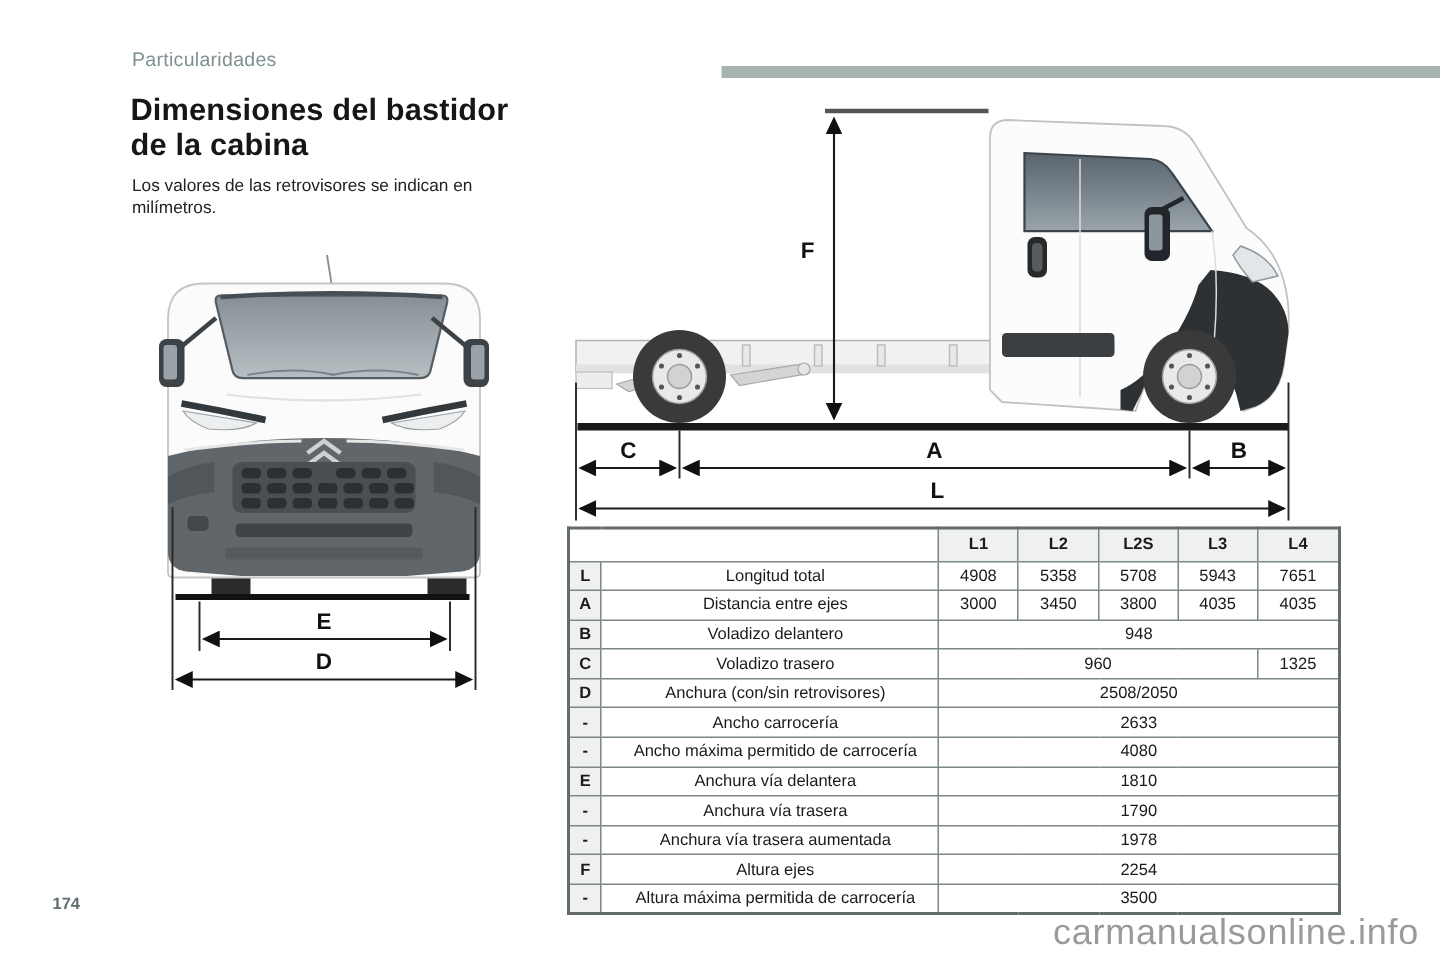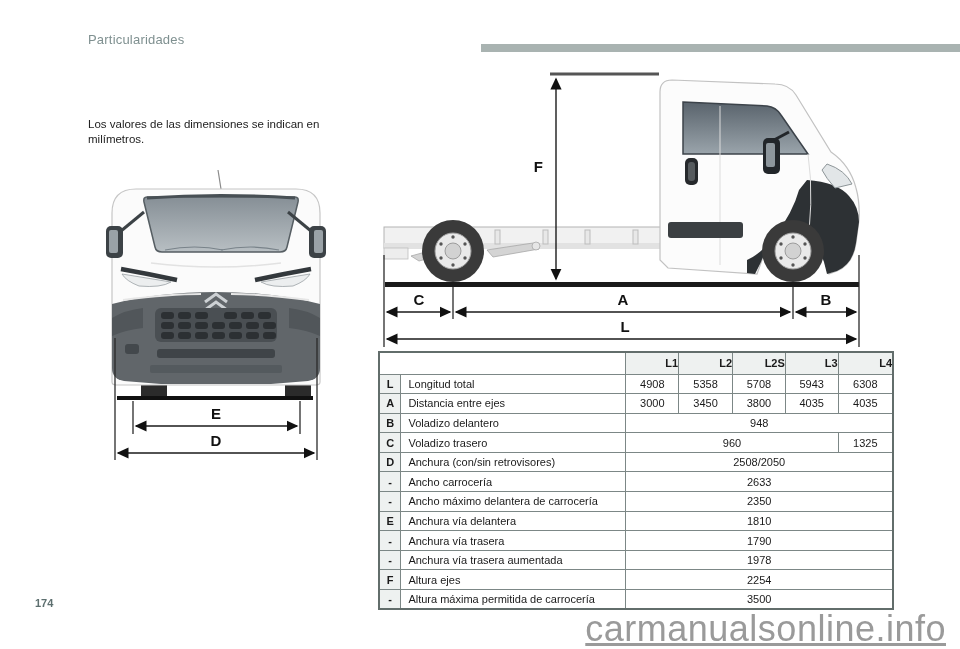--- a/index.html
+++ b/index.html
@@ -29,48 +29,49 @@
   .front-illustration { position:absolute; left:95px; top:168px; width:260px; height:300px; }
 
   .dim-table {
     position:absolute; left:378px; top:351px; width:516px;
     border-collapse:collapse; font-size:11px; color:#1a1a1a;
     border:2px solid #626d6b;
   }
   .dim-table td, .dim-table th { border:1px solid #7c8786; }
   .dim-table thead th {
     height:22px; background:#eef1f0; font-weight:bold; font-size:11px;
-    text-align:right;
+    text-align:center;
   }
   .dim-table thead th.blank { border:none; background:transparent; }
   .dim-table tbody td { height:19.6px; }
   td.letter {
     width:22px; background:#eef1f0; font-weight:bold; text-align:center;
   }
-  td.lbl { width:225px; text-align:left; padding-left:7px; }
+  td.lbl { width:225px; text-align:center; padding-left:7px; }
   td.val { text-align:center; }
   .page-number {
     position:absolute; left:35px; top:597px;
     font-size:11px; font-weight:bold; color:#5d6f6f;
   }
   .watermark {
     position:absolute; right:14px; top:608px;
-    font-size:36px; color:#9a9a9a; letter-spacing:.5px;text-decoration:underline;
+    font-size:24px; color:#9a9a9a; letter-spacing:.5px;
   }
   svg .dim-line { stroke:#1a1a1a; stroke-width:1.4; }
   svg .tick { stroke:#2a2a2a; stroke-width:1.3; }
   svg .dim-label { font-family:"Liberation Sans",sans-serif; font-weight:bold; font-size:15px; fill:#111; }
 </style>
 </head>
 <body>
 
 <div class="page">
 
   <div class="breadcrumb">Particularidades</div>
-  <p class="intro-text">Los valores de las dimensiones se indican en milímetros.</p>
+  <h1 class="page-title">Dimensiones del bastidor de la cabina</h1>
+  <p class="intro-text">Los valores de las retrovisores se indican en milímetros.</p>
   <div class="accent-bar"></div>
 
   <svg class="side-illustration" viewBox="0 0 520 290" xmlns="http://www.w3.org/2000/svg">
     <defs>
       <marker id="arrS" markerWidth="9" markerHeight="8" refX="7.5" refY="4" orient="auto-start-reverse">
         <path d="M0,0 L8.5,4 L0,8 Z" fill="#111"></path>
       </marker>
       <linearGradient id="winGrad" x1="0" y1="0" x2="0" y2="1">
         <stop offset="0" stop-color="#59636c"></stop>
         <stop offset="1" stop-color="#9aa4ab"></stop>
@@ -294,21 +295,21 @@
       </tr>
     </thead>
     <tbody>
       <tr>
         <td class="letter">L</td>
         <td class="lbl">Longitud total</td>
         <td class="val">4908</td>
         <td class="val">5358</td>
         <td class="val">5708</td>
         <td class="val">5943</td>
-        <td class="val">6308</td>
+        <td class="val">7651</td>
       </tr>
       <tr>
         <td class="letter">A</td>
         <td class="lbl">Distancia entre ejes</td>
         <td class="val">3000</td>
         <td class="val">3450</td>
         <td class="val">3800</td>
         <td class="val">4035</td>
         <td class="val">4035</td>
       </tr>
@@ -328,22 +329,22 @@
         <td class="lbl">Anchura (con/sin retrovisores)</td>
         <td class="val" colspan="5">2508/2050</td>
       </tr>
       <tr>
         <td class="letter">-</td>
         <td class="lbl">Ancho carrocería</td>
         <td class="val" colspan="5">2633</td>
       </tr>
       <tr>
         <td class="letter">-</td>
-        <td class="lbl">Ancho máximo delantera de carrocería</td>
-        <td class="val" colspan="5">2350</td>
+        <td class="lbl">Ancho máxima permitido de carrocería</td>
+        <td class="val" colspan="5">4080</td>
       </tr>
       <tr>
         <td class="letter">E</td>
         <td class="lbl">Anchura vía delantera</td>
         <td class="val" colspan="5">1810</td>
       </tr>
       <tr>
         <td class="letter">-</td>
         <td class="lbl">Anchura vía trasera</td>
         <td class="val" colspan="5">1790</td>

